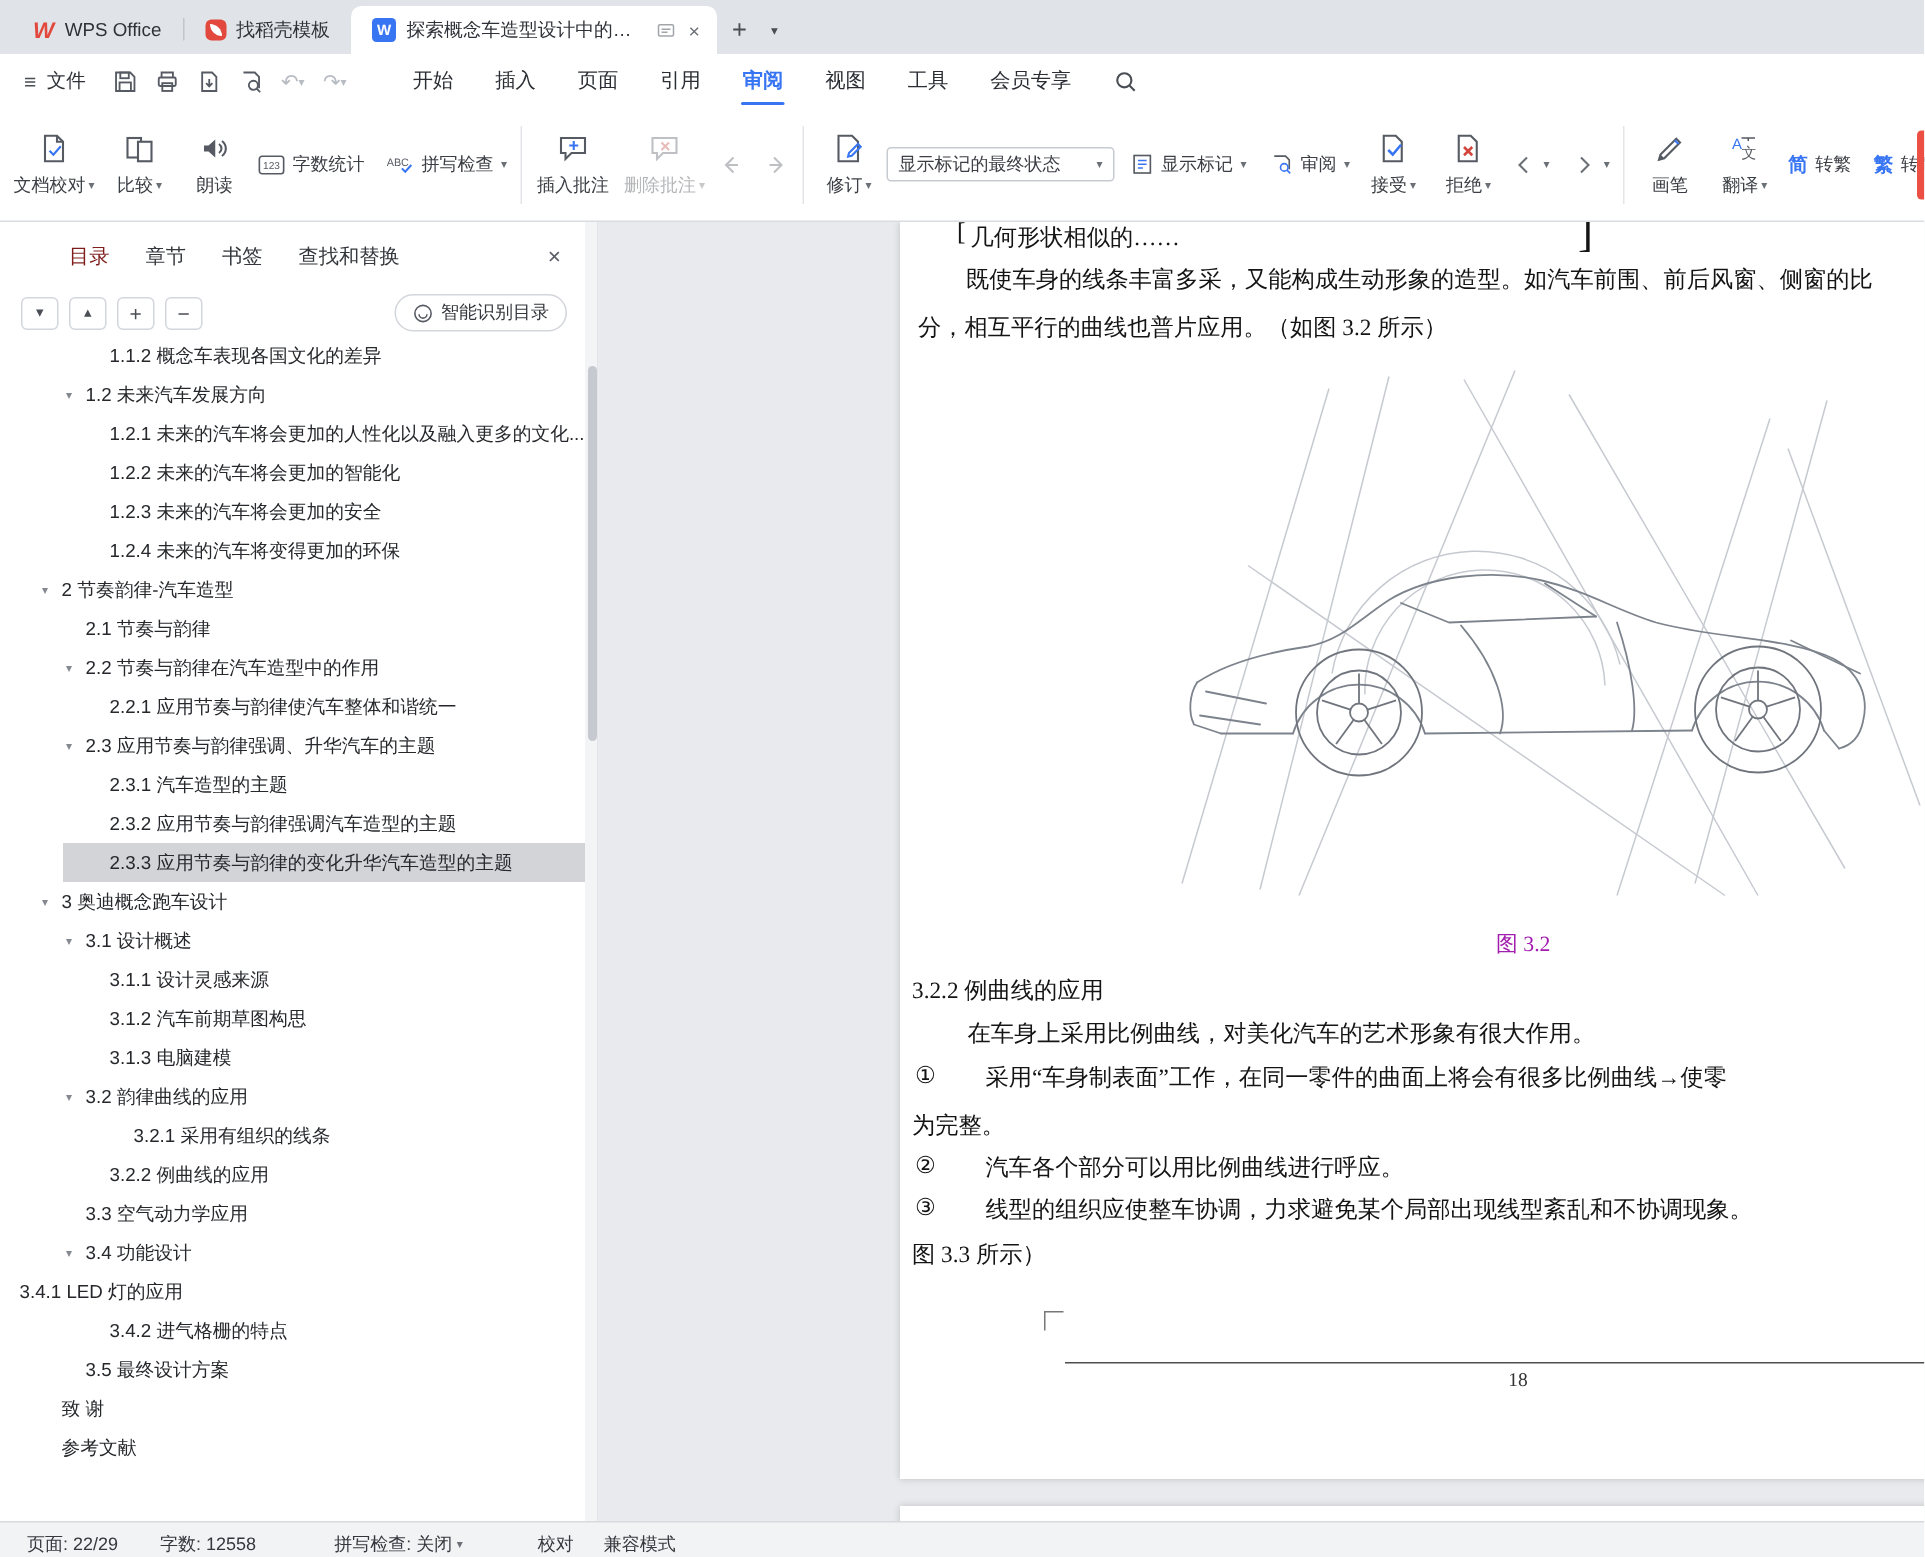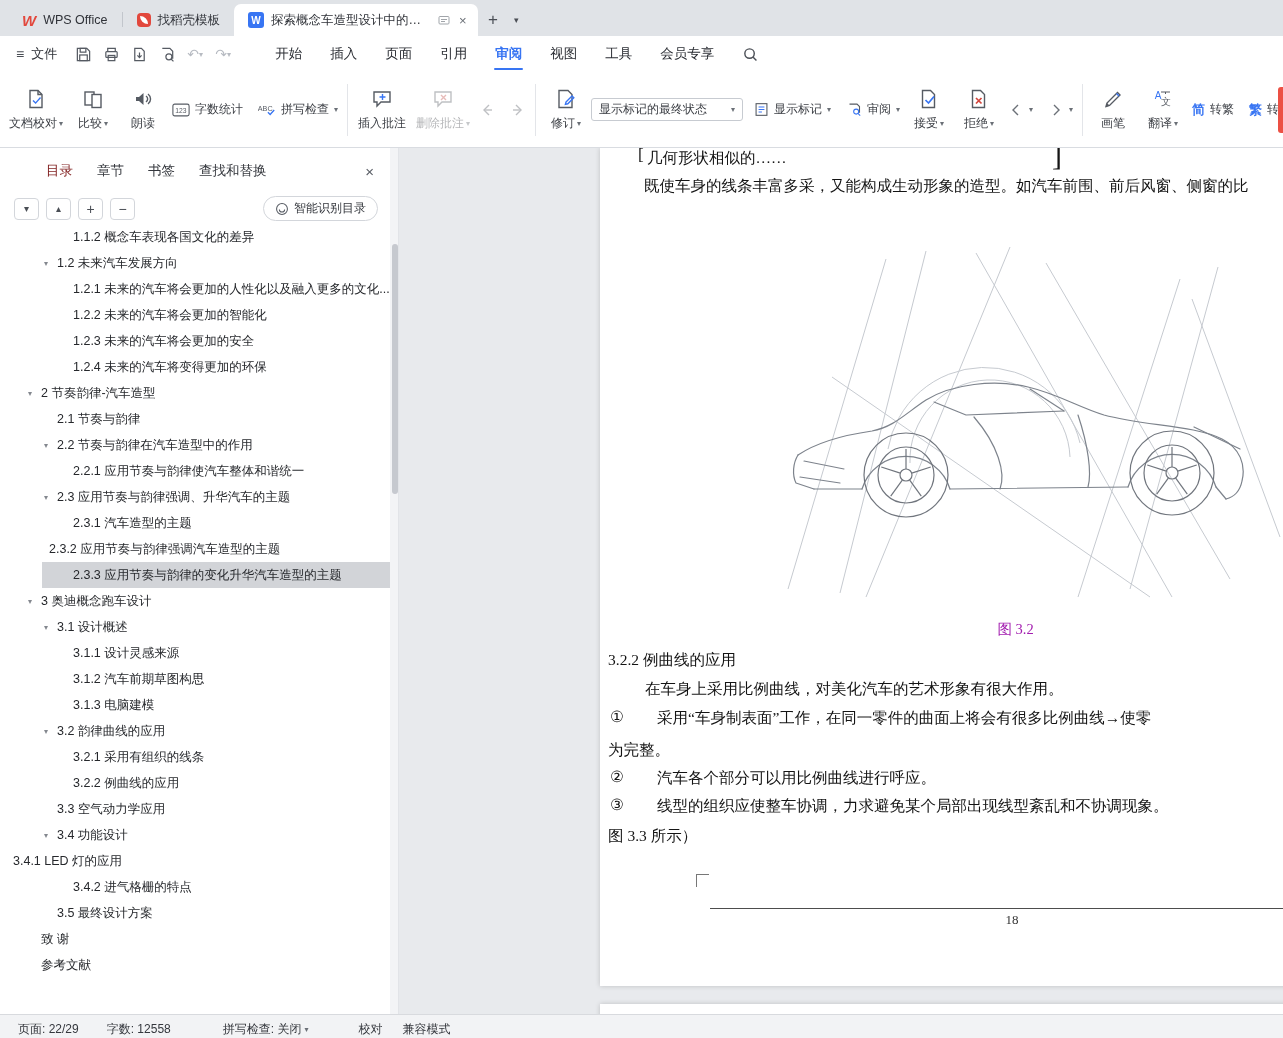--- a/index.html
+++ b/index.html
@@ -469,21 +469,21 @@
           <span>2.2.1 应用节奏与韵律使汽车整体和谐统一</span>
         </div>
         <div class="trow" style="padding-left: 44px;">
           <span class="tri">▾</span>
           <span>2.3 应用节奏与韵律强调、升华汽车的主题</span>
         </div>
         <div class="trow" style="padding-left: 60px;">
           <span class="tri"></span>
           <span>2.3.1 汽车造型的主题</span>
         </div>
-        <div class="trow" style="padding-left: 36px; align-items: center;">
+        <div class="trow" style="padding-left: 60px; align-items: center;">
           <span class="tri"></span>
           <span>2.3.2 应用节奏与韵律强调汽车造型的主题</span>
         </div>
         <div class="trow sel" style="padding-left: 60px;">
           <span class="tri"></span>
           <span>2.3.3 应用节奏与韵律的变化升华汽车造型的主题</span>
         </div>
         <div class="trow" style="padding-left: 28px;">
           <span class="tri">▾</span>
           <span>3 奥迪概念跑车设计</span>
@@ -501,21 +501,21 @@
           <span>3.1.2 汽车前期草图构思</span>
         </div>
         <div class="trow" style="padding-left: 60px;">
           <span class="tri"></span>
           <span>3.1.3 电脑建模</span>
         </div>
         <div class="trow" style="padding-left: 44px;">
           <span class="tri">▾</span>
           <span>3.2 韵律曲线的应用</span>
         </div>
-        <div class="trow" style="padding-left: 60px;">
+        <div class="trow" style="padding-left: 76px;">
           <span class="tri"></span>
           <span>3.2.1 采用有组织的线条</span>
         </div>
         <div class="trow" style="padding-left: 60px;">
           <span class="tri"></span>
           <span>3.2.2 例曲线的应用</span>
         </div>
         <div class="trow" style="padding-left: 44px;">
           <span class="tri"></span>
           <span>3.3 空气动力学应用</span>
@@ -550,20 +550,21 @@
     <div class="scrollthumb"></div>
   </div>
 
   <div class="docarea">
     <div class="page page1">
       <span class="dl" style="top:-3px;left:38px;font-size:17px">[</span>
       <span class="dl" style="top:0;left:47px">几何形状相似的……</span>
       <span class="bracket-big" style="top:-10px;left:452px">]</span>
 
       <span class="dl" style="top:28px;left:44px">既使车身的线条丰富多采，又能构成生动形象的造型。如汽车前围、前后风窗、侧窗的比</span>
+      <span class="dl" style="top:60px;left:12px">分，相互平行的曲线也普片应用。（如图 3.2 所示）</span>
 
       <div class="fig">
         <svg width="535" height="368" viewBox="0 0 535 368">
           <g stroke="#c6cad0" stroke-width="1" fill="none">
             <line x1="138" y1="22" x2="40" y2="352"></line>
             <line x1="178" y1="14" x2="92" y2="356"></line>
             <line x1="262" y1="10" x2="118" y2="360"></line>
             <line x1="228" y1="16" x2="424" y2="360"></line>
             <line x1="298" y1="26" x2="482" y2="342"></line>
             <line x1="84" y1="140" x2="402" y2="360"></line>

